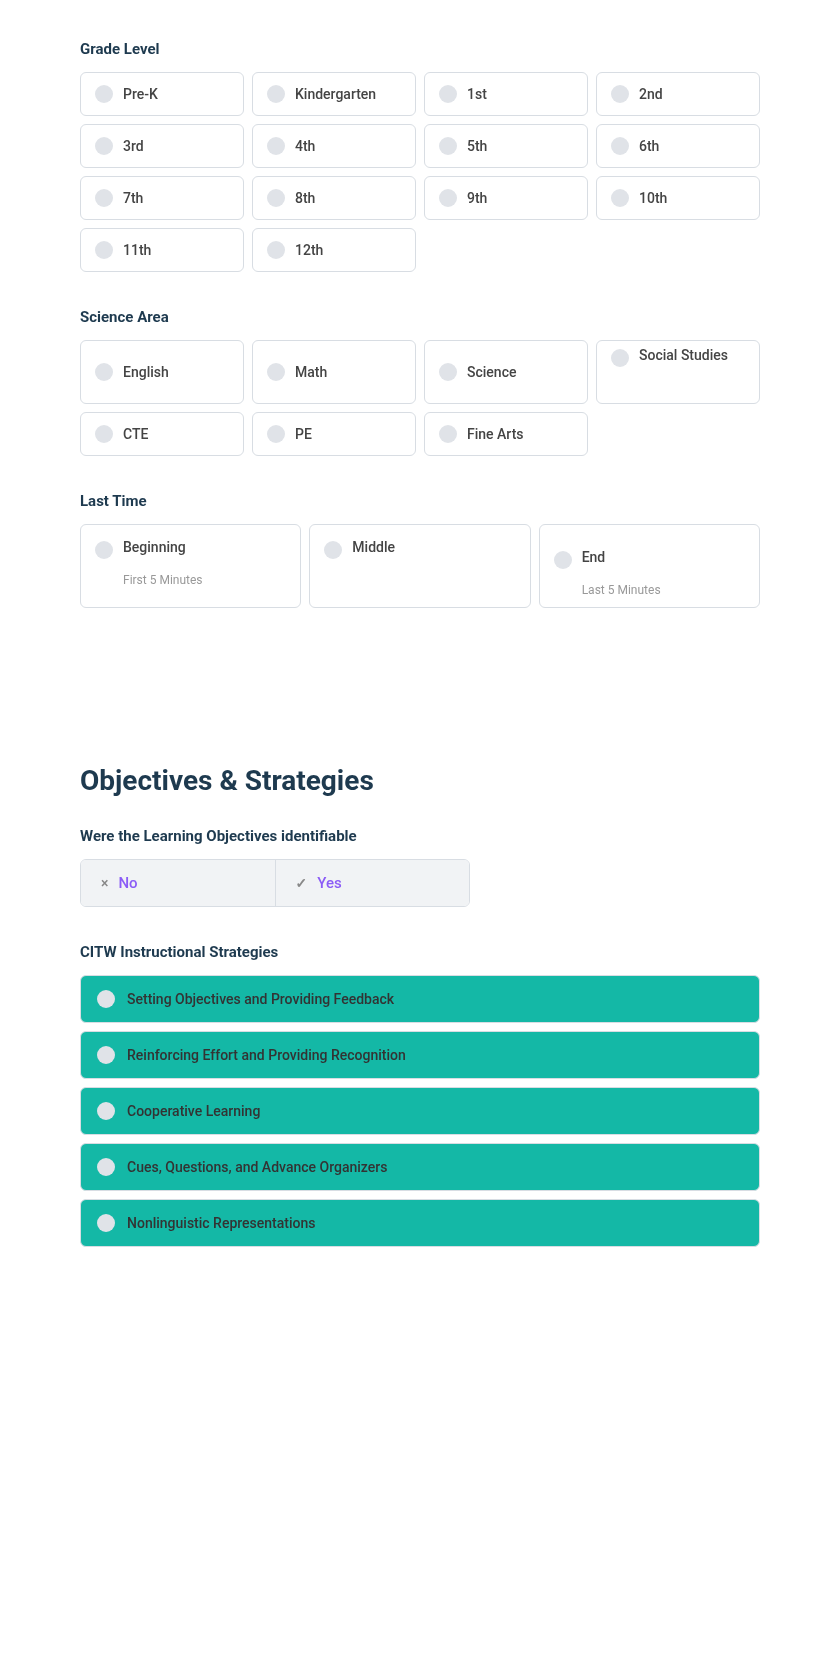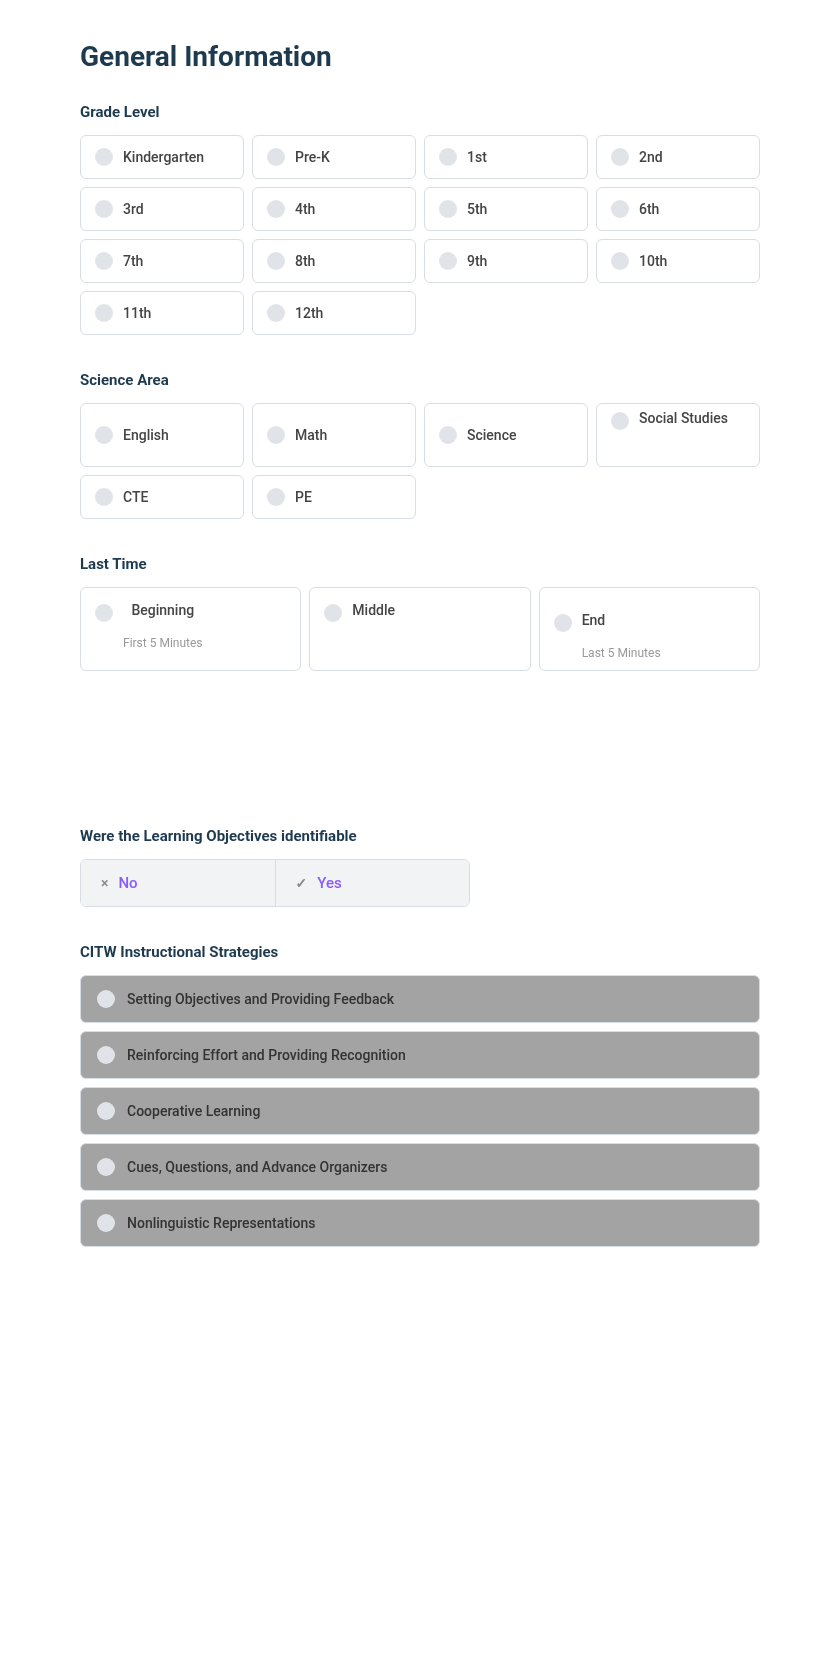--- a/index.html
+++ b/index.html
@@ -122,53 +122,52 @@
       flex-direction: column;
       gap: 8px;
     }
     .strategy-item {
       display: flex;
       align-items: center;
       gap: 12px;
       border: 1.5px solid #d8dde3;
       border-radius: 6px;
       padding: 14px 16px;
-      background: #a3a3a3;
+      background: #14b8a6;
       cursor: pointer;
     }
     .strategy-label {
       font-size: 14px;
       color: #333;
       font-weight: 500;
     }
     .small-radio {
       width: 18px;
       height: 18px;
       border-radius: 50%;
       background: #e0e3e8;
       flex-shrink: 0;
     }
   </style>
 </head>
 <body>
 
 <div class="page">
 
-  <h1 class="section-title">General Information</h1>
 
   <div class="grid-section">
     <div class="field-label">Grade Level</div>
     <div class="checkbox-grid">
       <div class="checkbox-item">
         <div class="radio-circle"></div>
+        <span class="checkbox-label">Pre-K</span>
+      </div>
+      <div class="checkbox-item">
+        <div class="radio-circle"></div>
         <span class="checkbox-label">Kindergarten</span>
-      </div>
-      <div class="checkbox-item">
-        <div class="radio-circle"></div>
-        <span class="checkbox-label">Pre-K</span>
       </div>
       <div class="checkbox-item">
         <div class="radio-circle"></div>
         <span class="checkbox-label">1st</span>
       </div>
       <div class="checkbox-item">
         <div class="radio-circle"></div>
         <span class="checkbox-label">2nd</span>
       </div>
       <div class="checkbox-item">
@@ -234,27 +233,31 @@
         <span class="checkbox-label">Social Studies</span>
       </div>
       <div class="checkbox-item">
         <div class="radio-circle"></div>
         <span class="checkbox-label">CTE</span>
       </div>
       <div class="checkbox-item">
         <div class="radio-circle"></div>
         <span class="checkbox-label">PE</span>
       </div>
+      <div class="checkbox-item">
+        <div class="radio-circle"></div>
+        <span class="checkbox-label">Fine Arts</span>
+      </div>
     </div>
   </div>
 
   <div class="grid-section">
     <div class="field-label">Last Time</div>
     <div class="checkbox-grid-3">
-      <div class="checkbox-item" style="min-height: 60px; flex-direction: row; align-items: flex-start; padding-top: 14px; text-align: center;">
+      <div class="checkbox-item" style="min-height: 60px; flex-direction: row; align-items: flex-start; padding-top: 14px;">
         <div class="radio-circle" style="margin-top: 2px; flex-shrink: 0;"></div>
         <div class="entry-item">
           <span class="checkbox-label">Beginning</span>
           <span class="entry-subtext">First 5 Minutes</span>
         </div>
       </div>
       <div class="checkbox-item" style="min-height: 60px; align-items: flex-start; padding-top: 14px;">
         <div class="radio-circle" style="margin-top: 2px; flex-shrink: 0;"></div>
         <div class="entry-item">
           <span class="checkbox-label">Middle</span>
@@ -265,20 +268,21 @@
         <div class="entry-item">
           <span class="checkbox-label">End</span>
           <span class="entry-subtext">Last 5 Minutes</span>
         </div>
       </div>
     </div>
   </div>
 
   <div class="large-divider-space"></div>
 
+  <h1 class="section-title">Objectives &amp; Strategies</h1>
 
   <div class="grid-section">
     <div class="field-label">Were the Learning Objectives identifiable</div>
     <div class="yes-no-row">
       <div class="yes-no-btn">
         <span class="yes-no-icon">×</span>
         <span class="yes-no-label">No</span>
       </div>
       <div class="yes-no-btn">
         <span class="yes-no-icon">✓</span>

